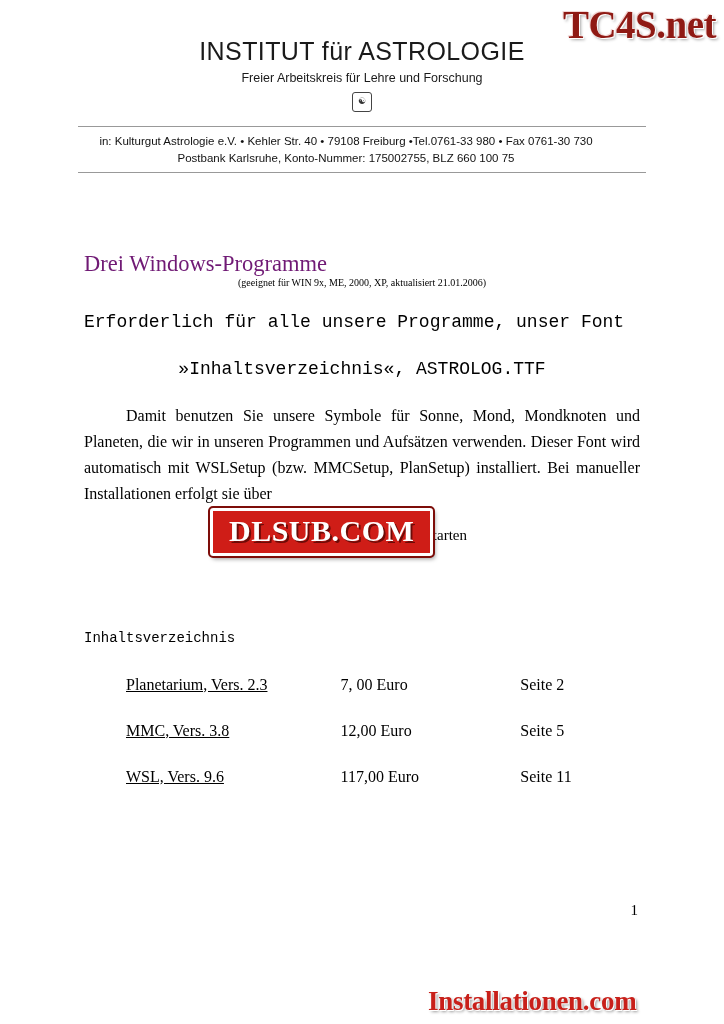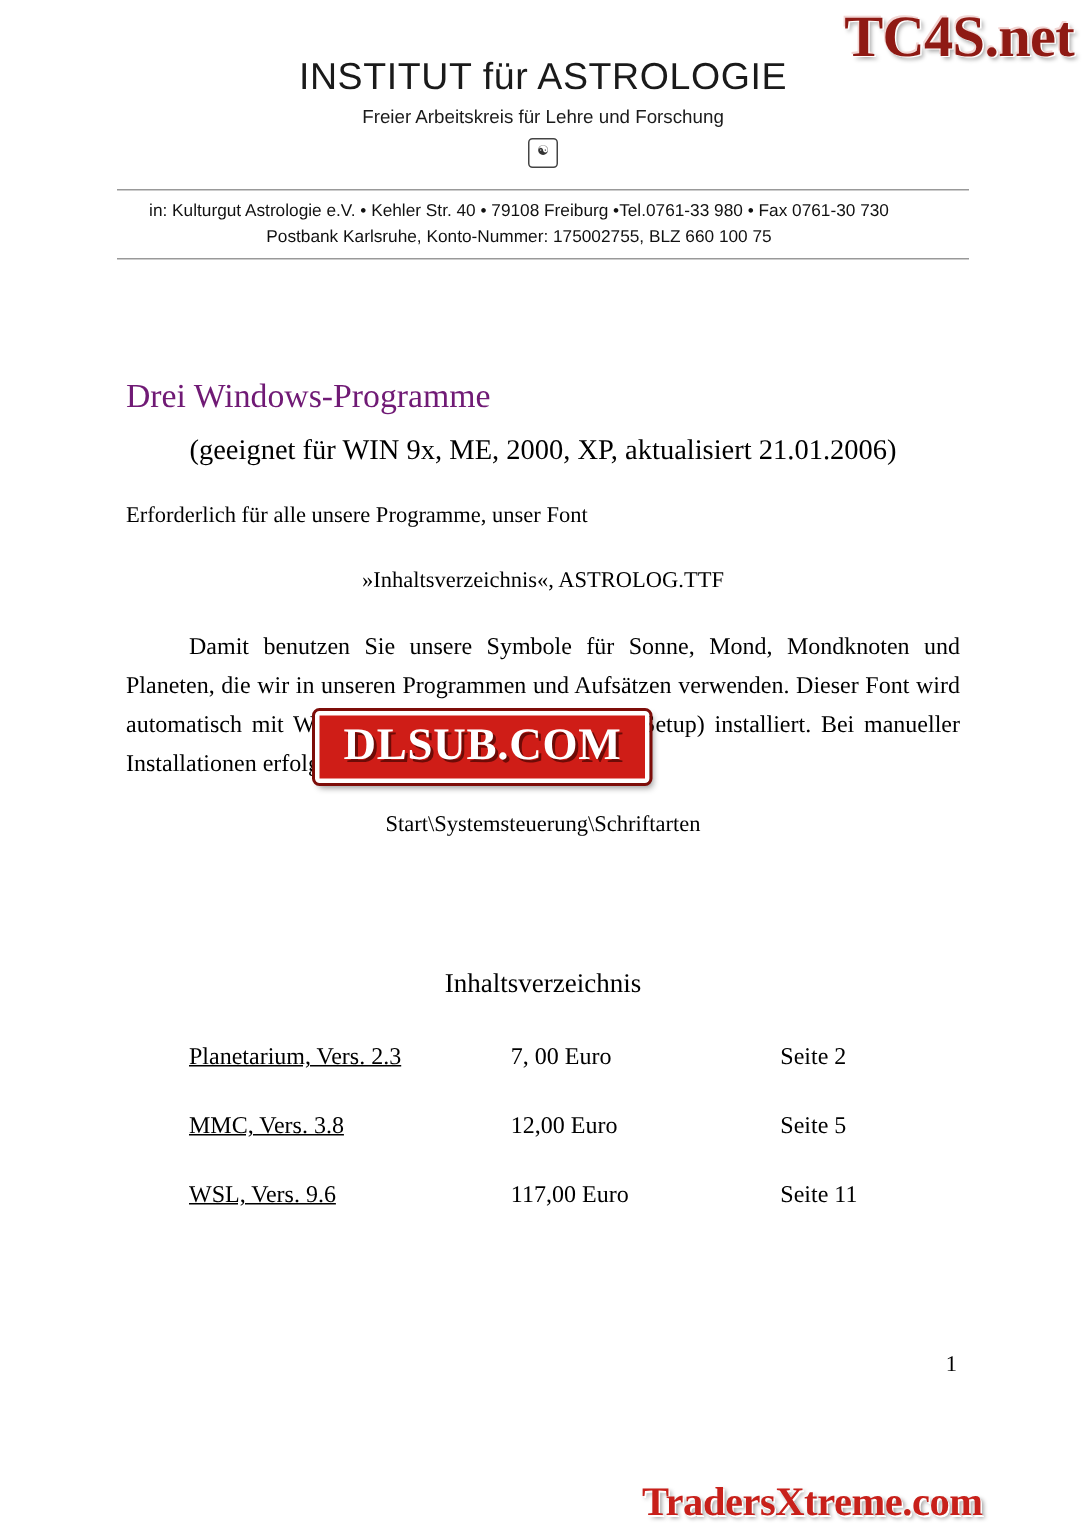--- a/index.html
+++ b/index.html
@@ -73,28 +73,29 @@
   .body-wrap {
     padding: 0 84px;
   }
   .doc-title {
     font-size: 22.5px;
     margin-top: 78px;
     color: #701a75;
   }
   .doc-subtitle {
     text-align: center;
-    font-size: 19px;
-    margin-top: 13px;
+    font-size: 10px;
+    margin-top: 0;
   }
 
   .para {
-    font-size: 15px;
+    font-size: 18px;
     margin-top: 22px;
     line-height: 1.35;
+    font-family: Liberation Mono, monospace;
   }
   .centered {
     text-align: center;
   }
   .justify {
     text-align: justify;
     text-justify: inter-word;
     margin-top: 22px;
     line-height: 1.62;
   }
@@ -103,23 +104,24 @@
     width: 42px;
   }
   .path-line {
     text-align: center;
     font-size: 15px;
     margin-top: 20px;
   }
 
   
   .toc-title {
-    text-align: center;
-    font-size: 18px;
+    text-align: left;
+    font-size: 14px;
     margin-top: 86px;
+    font-family: Liberation Mono, monospace;
   }
   .toc {
     margin-top: 30px;
     padding-left: 42px;
   }
   .toc-row {
     display: flex;
     font-size: 16px;
     margin-bottom: 28px;
   }
@@ -146,21 +148,21 @@
     text-shadow:
       1px 1px 0 #ffffff,
       -1px -1px 0 #f2d6d4,
       2px 2px 3px rgba(0,0,0,0.35);
     letter-spacing: -0.5px;
   }
 
   .wm-dlsub {
     position: absolute;
     left: 210px;
-    top: 474px;
+    top: 508px;
     background: #cf1d17;
     border: 3px solid #ffffff;
     outline: 2px solid #7d0d09;
     padding: 3px 16px 5px 16px;
     border-radius: 3px;
     box-shadow: 2px 3px 4px rgba(0,0,0,0.4);
   }
   .wm-dlsub span {
     font-family: "Liberation Serif", serif;
     font-weight: bold;
@@ -237,15 +239,15 @@
   </div>
 
   <div class="page-number">1</div>
 
   <div class="wm-tc4s">TC4S.net</div>
 
   <div class="wm-dlsub">
     <span>DLSUB.COM</span>
   </div>
 
-  <div class="wm-traders">TradersXtreme.com</div>
+  <div class="wm-traders">Installationen.com</div>
 
 </div>
 
 </body></html>

